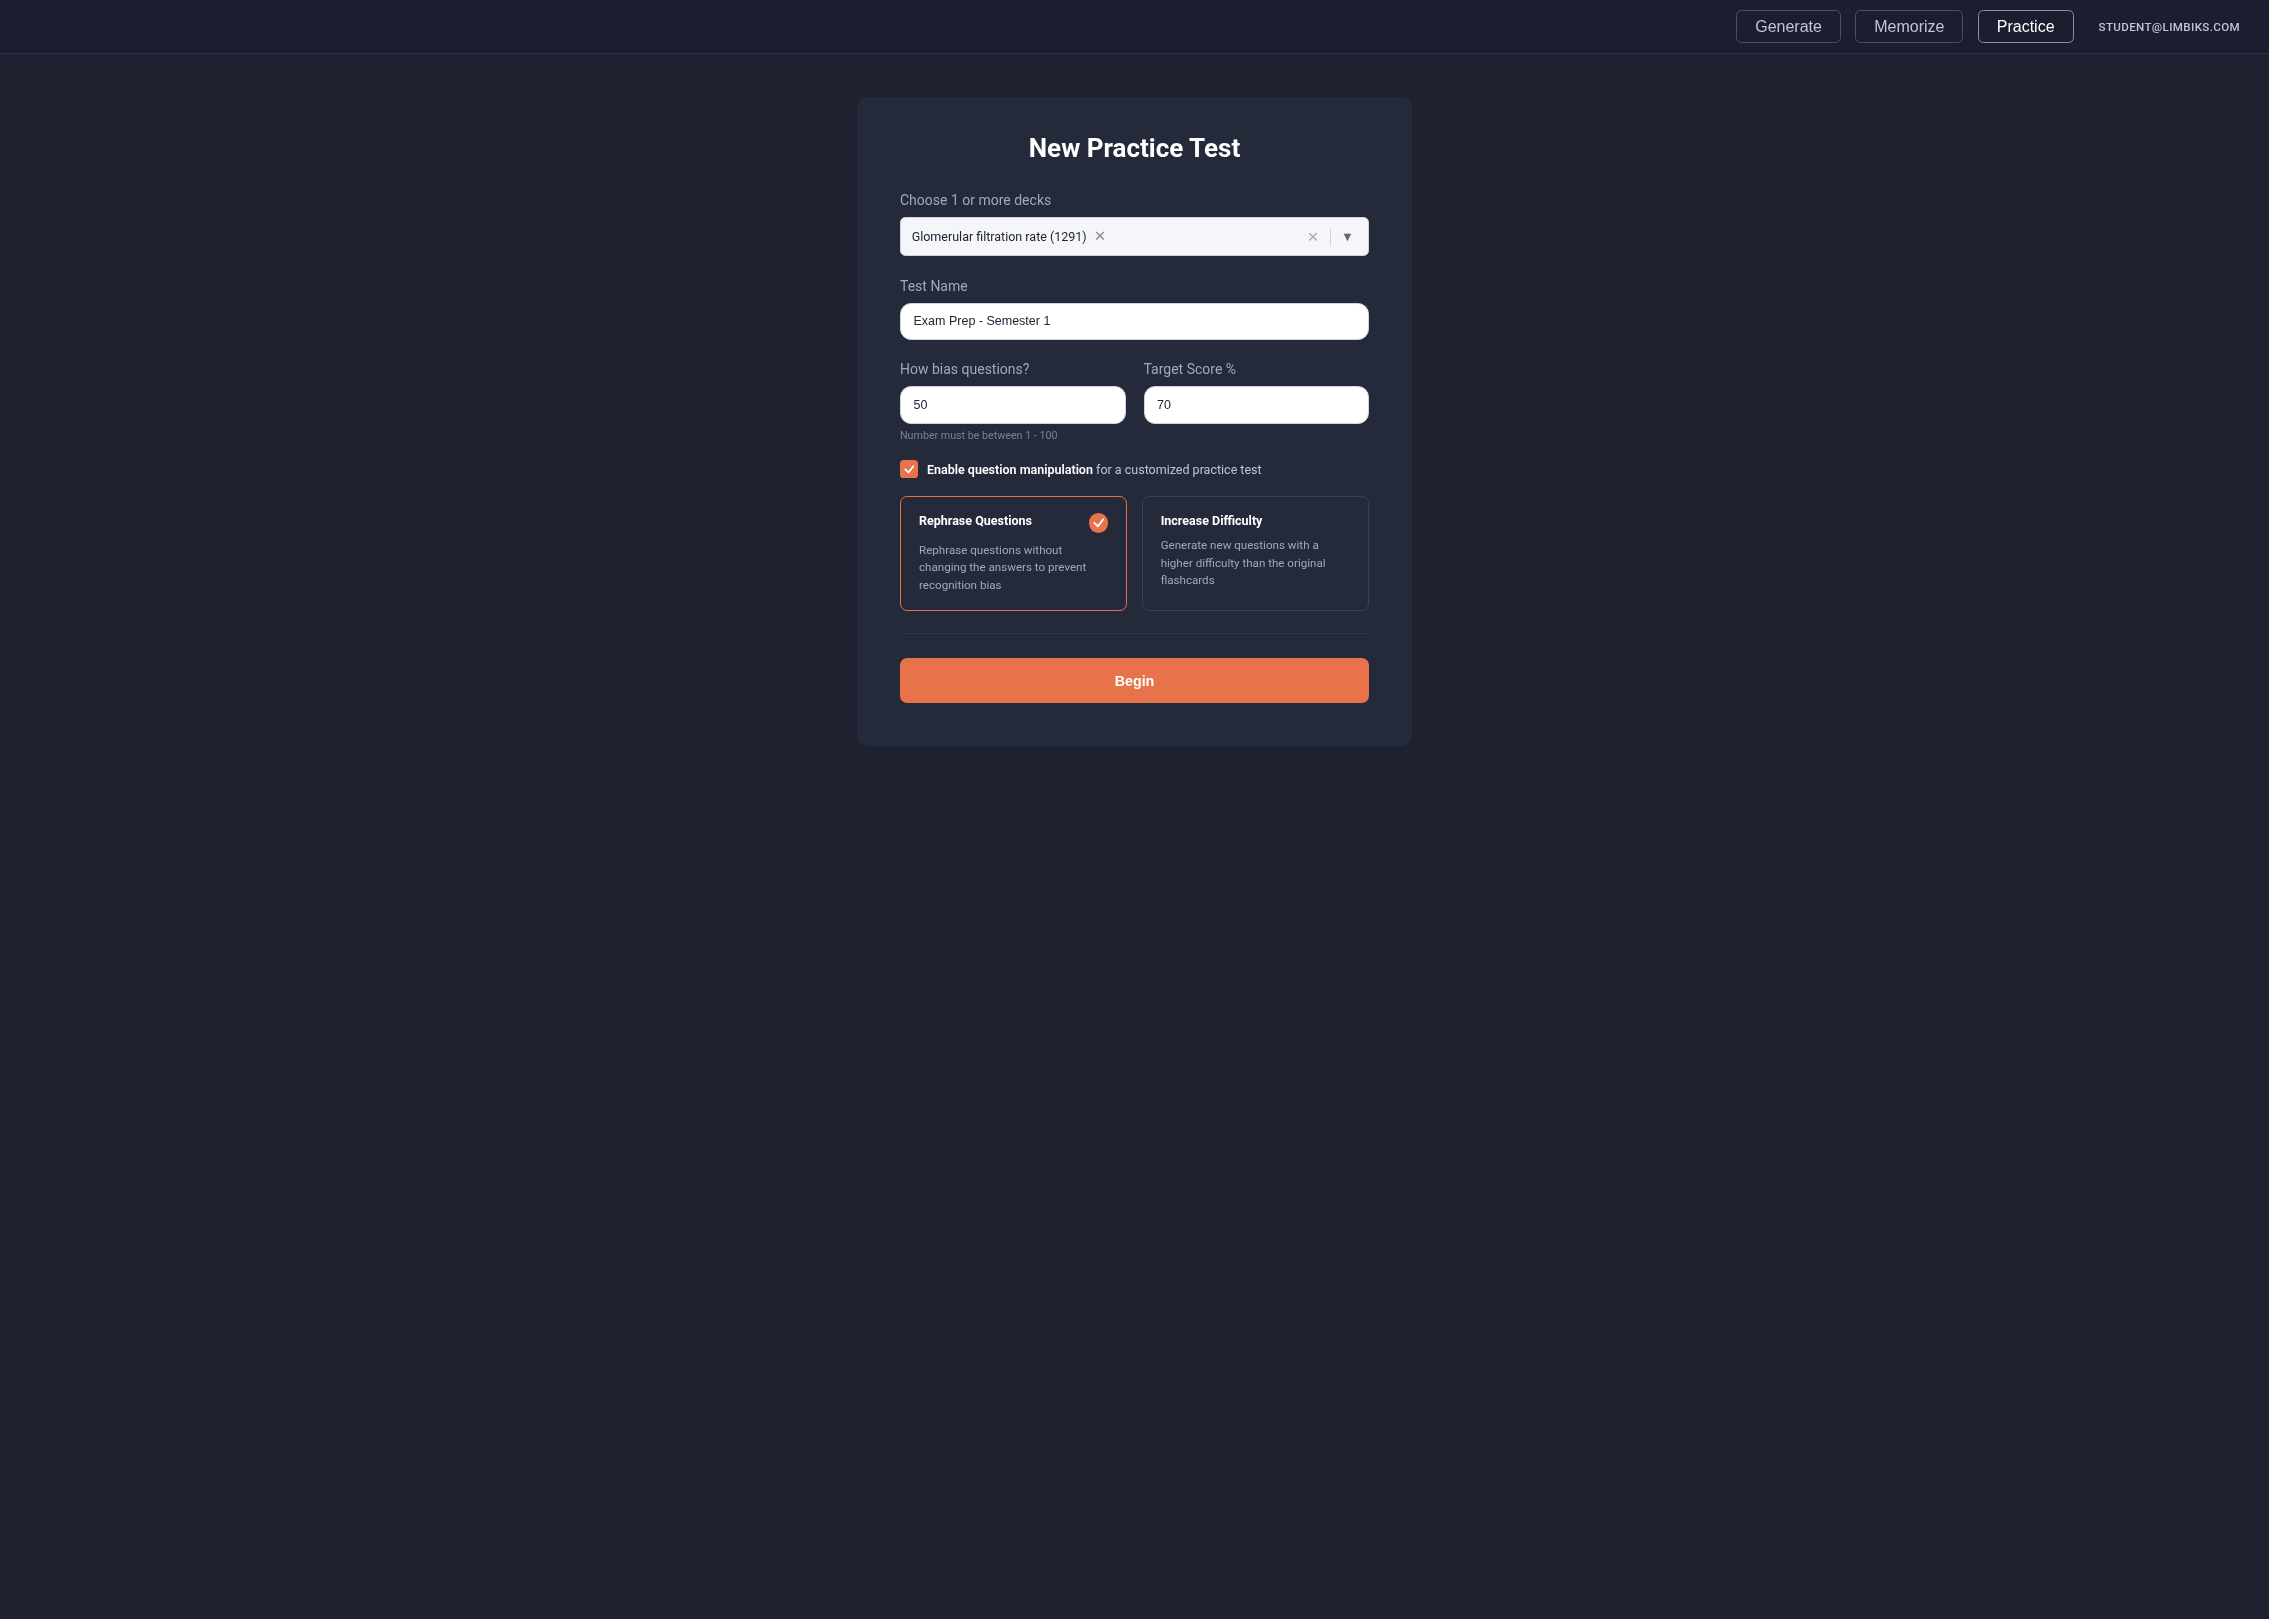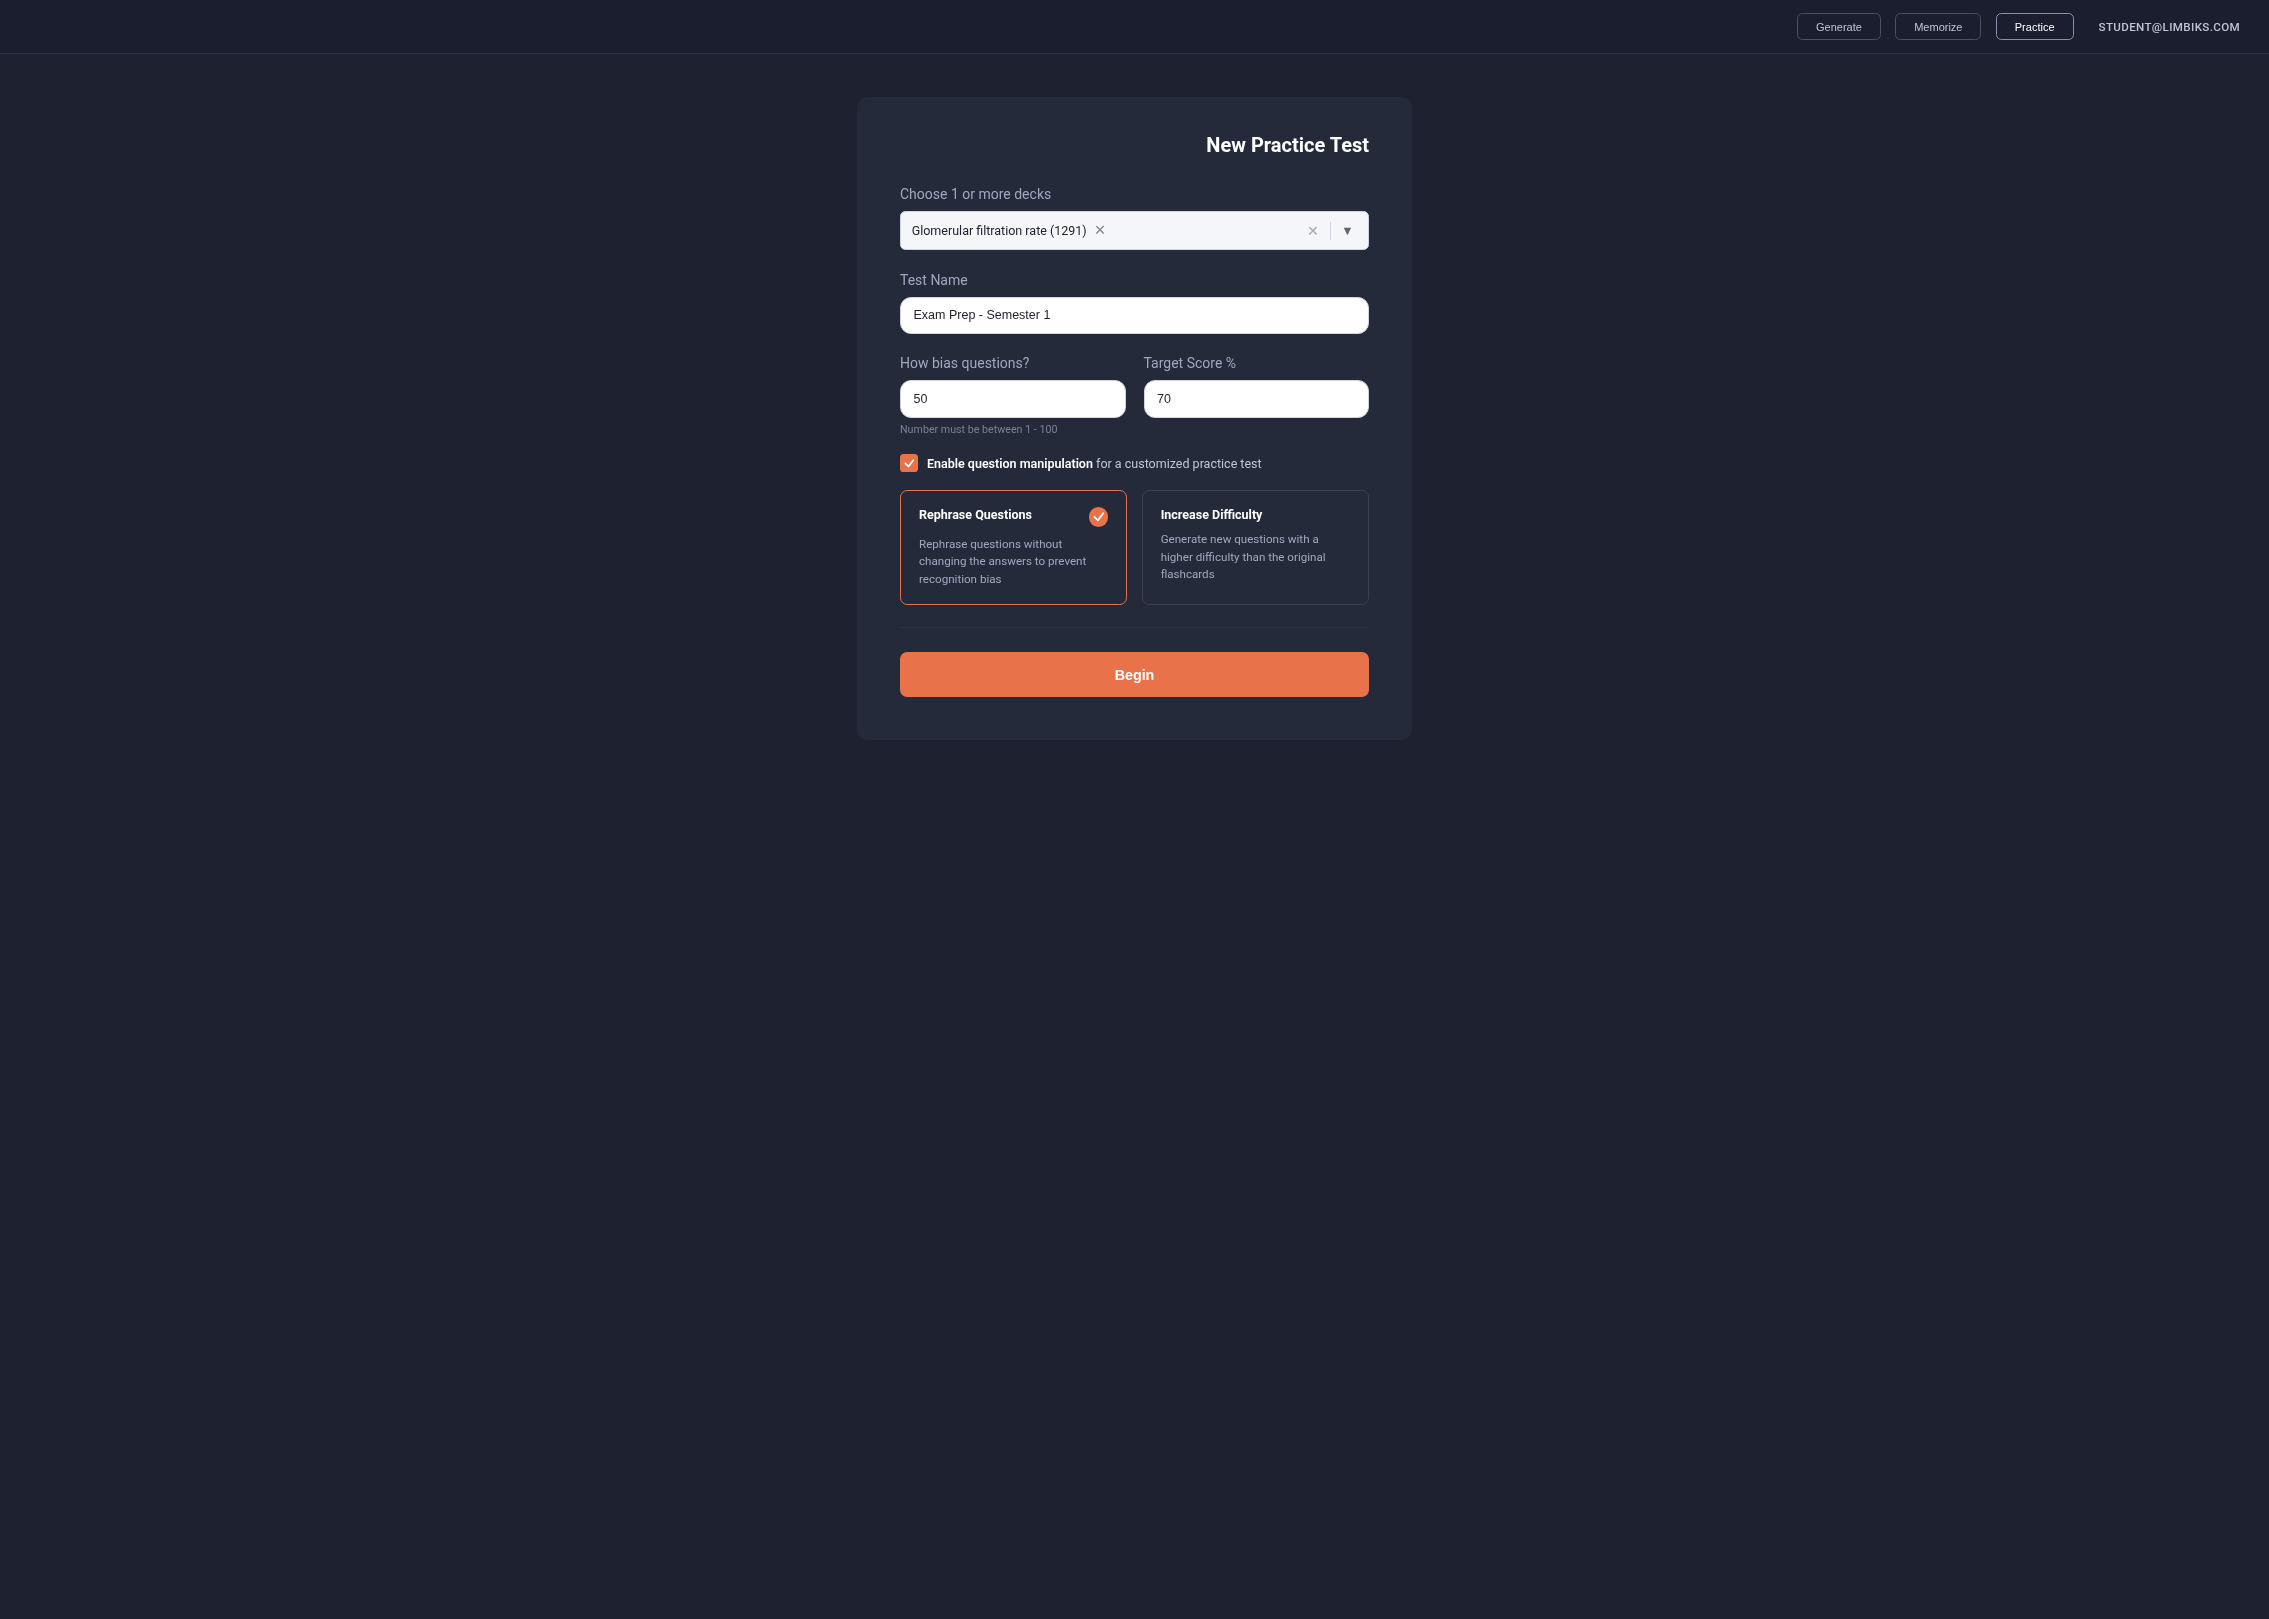--- a/index.html
+++ b/index.html
@@ -27,21 +27,21 @@
       gap: 14.3px;
     }
 
     .header-nav-btn {
       background: transparent;
       border: 0.9px solid #4a5068;
       color: #c0c4d6;
       padding: 6.3px 18px;
       border-radius: 5.4px;
       cursor: pointer;
-      font-size: 11px;
+      font-size: 16px;
       transition: border-color 0.2s;
     }
 
     .header-nav-btn.active {
       border-color: #8890aa;
       color: #ffffff;
     }
 
     .header-user {
       color: #c0c4d6;
@@ -62,22 +62,22 @@
     
     .card {
       background-color: #252a3a;
       border-radius: 10.7px;
       padding: 36px 43px 43px;
       width: 555px;
       max-width: 100%;
     }
 
     .card-title {
-      text-align: right;
-      font-size: 20px;
+      text-align: center;
+      font-size: 26px;
       font-weight: 700;
       color: #ffffff;
       margin-bottom: 29px;
     }
 
     
     .form-section {
       margin-bottom: 21.5px;
     }
 

